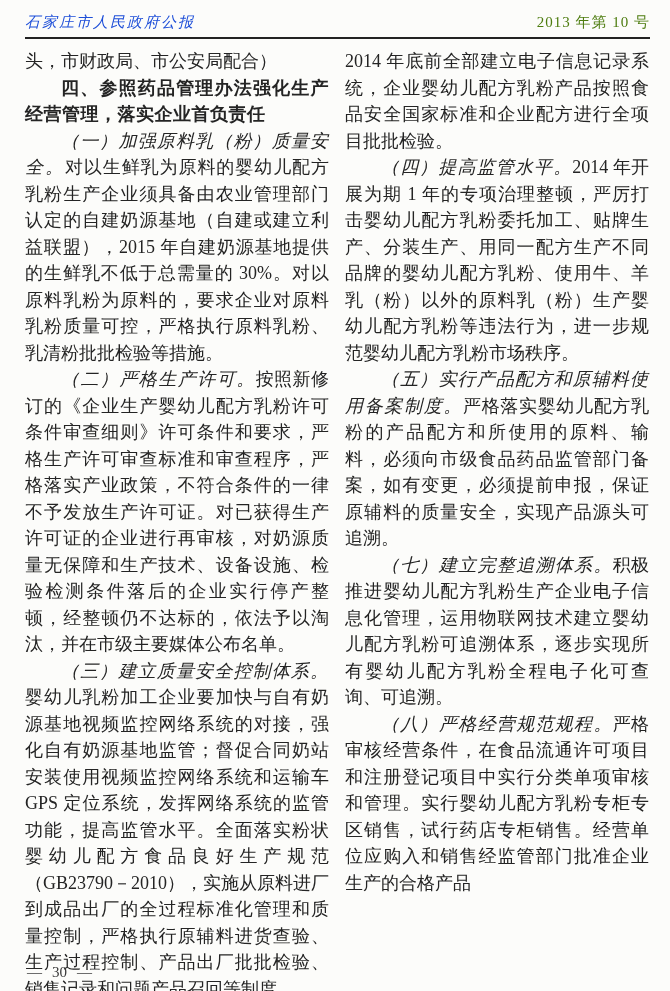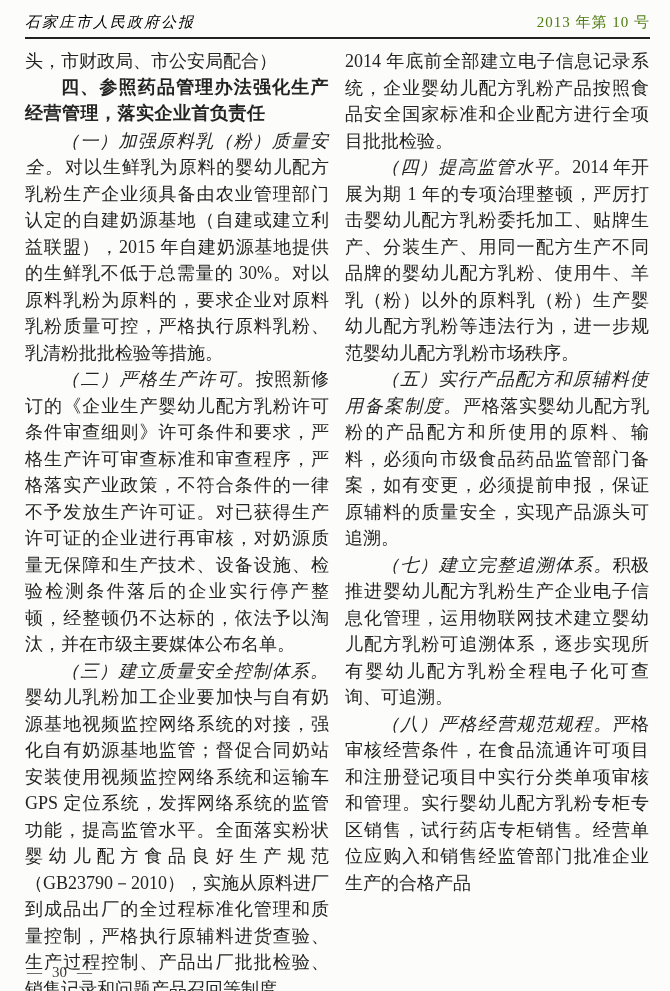--- a/index.html
+++ b/index.html
@@ -23,21 +23,21 @@
     justify-content: space-between;
     align-items: flex-end;
     margin: 0 20px 0 25px;
     padding-top: 13px;
     padding-bottom: 5px;
   }
   .header-left {
     font-size: 15px;
     font-style: italic;
     letter-spacing: 2px;
-    color: #000000;
+    color: #1d4ed8;
   }
   .header-right {
     font-size: 15px;
     letter-spacing: 1px;
     color: #4d7c0f;
   }
   .header-rule {
     margin: 0 20px 0 25px;
     border-bottom: 2px solid #222;
     height: 0;
@@ -58,21 +58,21 @@
     color: #242424;
   }
   .para {
     margin: 0;
     text-indent: 2em;
   }
   .para.cont {
     text-indent: 0;
   }
   .para.heading {
-    font-family: Liberation Mono, monospace;
+    font-family: Liberation Sans, sans-serif;
     font-weight: 700;
     letter-spacing: 0.5px;
   }
   .lead {
     font-style: italic;
     letter-spacing: 1px;
   }
   
   .footer {
     position: absolute;

